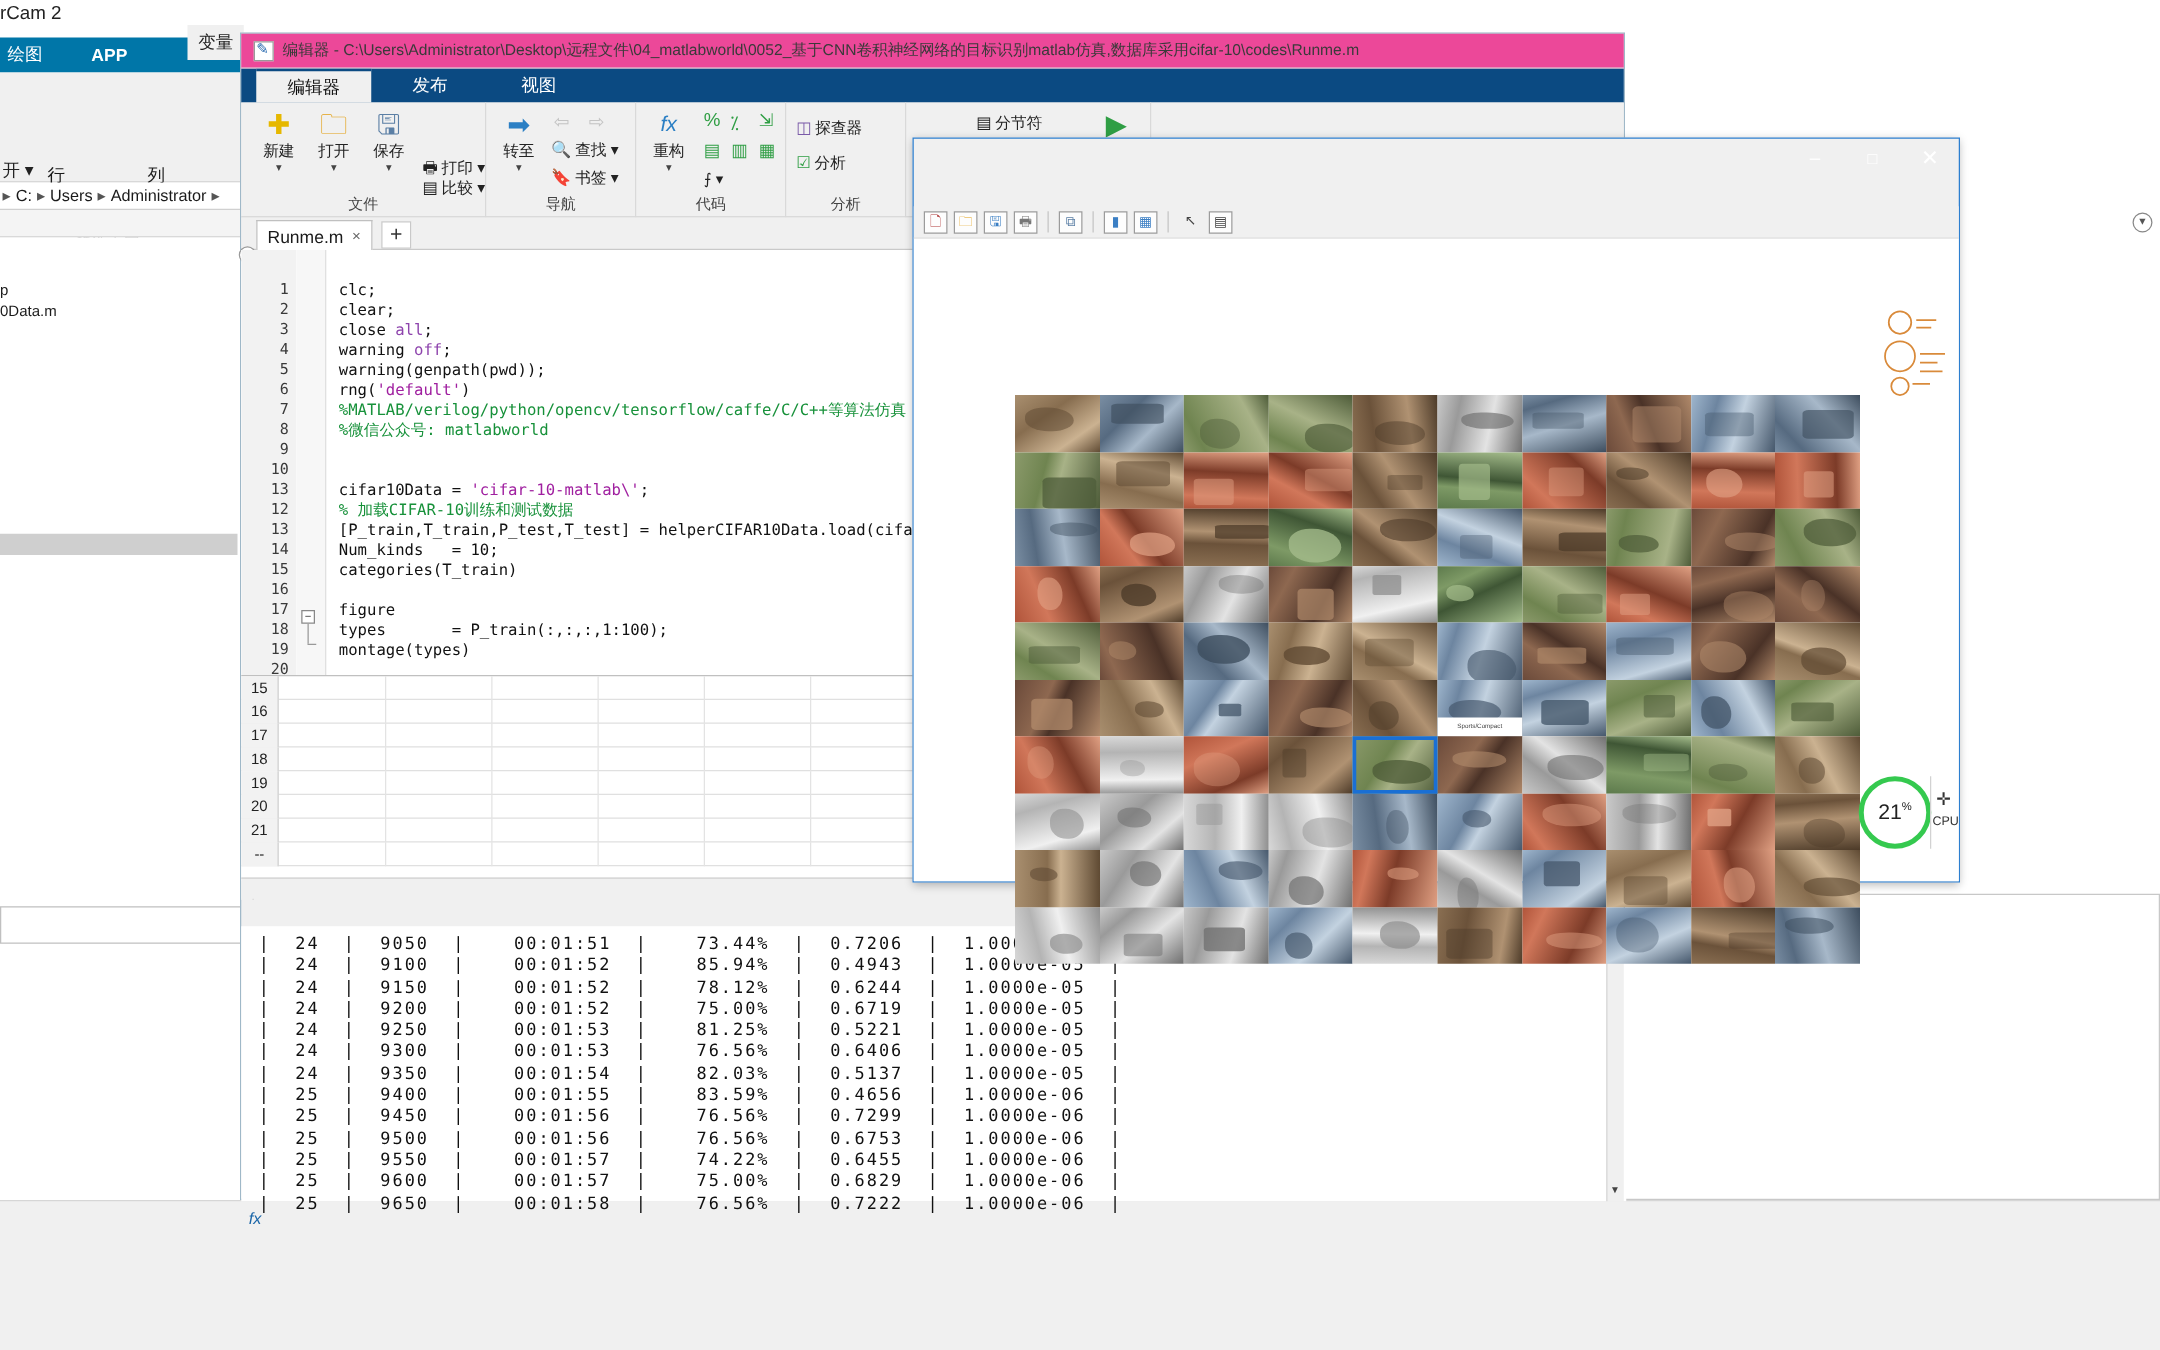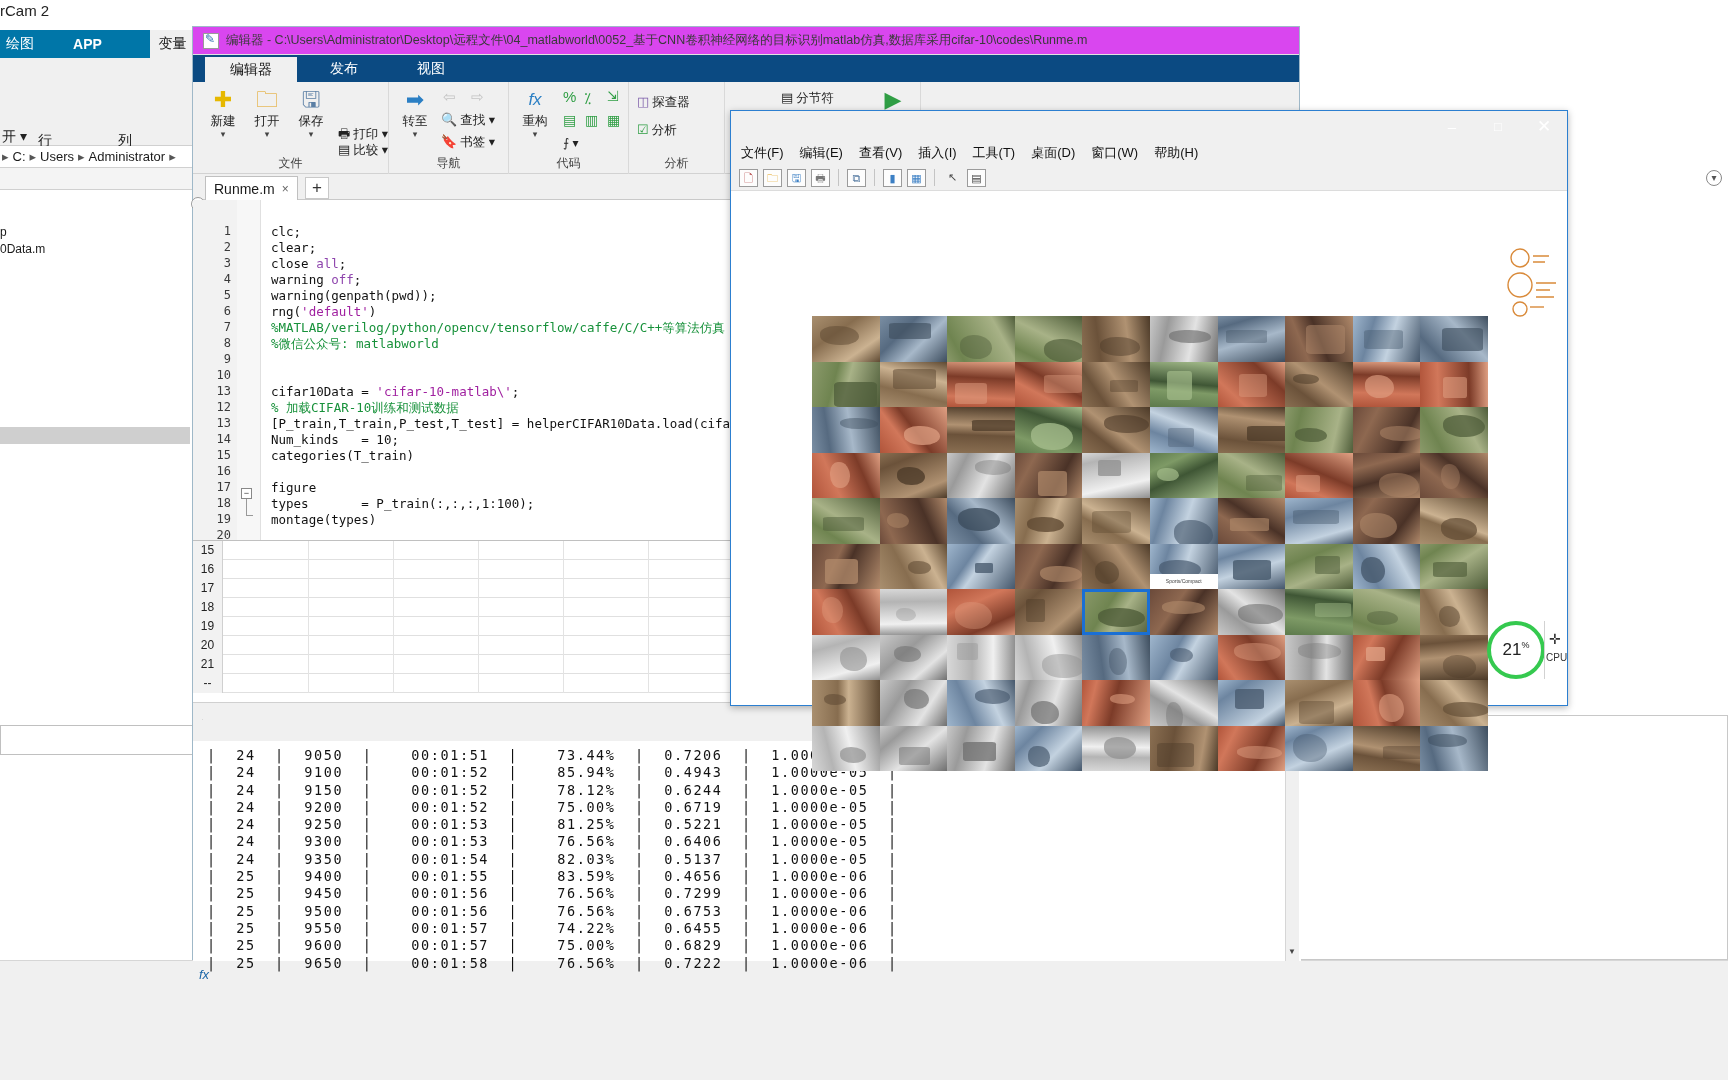--- a/index.html
+++ b/index.html
@@ -17,21 +17,21 @@
   #desktop-bg { left:0; top:0; width:1728px; height:1080px; background:#ffffff; }
   #bg-bottom-strip { left:0; top:960px; width:1728px; height:120px; background:#f0f0f0; border-top:1px solid #d6d6d6; }
   #bg-right-panel { left:1298px; top:715px; width:430px; height:245px; background:#ffffff; border:1px solid #c8c8c8; }
 
   
   #left-title { left:0; top:0; width:195px; height:22px; background:#ffffff; }
   #left-title-text { left:0; top:2px; font-size:15px; color:#222; }
   #left-ribbon-tabs { left:0; top:30px; width:195px; height:28px; background:#0076a8; }
   #tab-huitu { left:0; top:30px; width:40px; height:28px; color:#fff; font-size:14px; display:flex; align-items:center; justify-content:center; }
   #tab-app { left:40px; top:30px; width:95px; height:28px; color:#fff; font-size:14px; display:flex; align-items:center; justify-content:center; font-weight:bold; }
-  #tab-bianliang { left:150px; top:30px; width:45px; height:28px; background:#f0f0f0; color:#222; font-size:14px; display:flex; align-items:center; justify-content:center; }
+  #tab-bianliang { left:150px; top:20px; width:45px; height:28px; background:#f0f0f0; color:#222; font-size:14px; display:flex; align-items:center; justify-content:center; }
   #left-ribbon-body { left:0; top:58px; width:195px; height:88px; background:#f0f0f0; border-bottom:1px solid #d0d0d0; }
   .rib-drop { font-size:13px; color:#222; }
   #left-hang-label { left:38px; top:74px; font-size:14px; }
   #left-lie-label { left:118px; top:74px; font-size:14px; }
   #left-hang-input { left:38px; top:93px; width:74px; height:20px; background:#fff; border:1px solid #a0a0a0; font-size:13px; padding:2px 4px; }
   #left-lie-input { left:118px; top:93px; width:77px; height:20px; background:#fff; border:1px solid #a0a0a0; font-size:13px; padding:2px 4px; }
   #left-selected-label { left:60px; top:128px; font-size:13px; color:#333; }
   #left-kai { left:2px; top:70px; font-size:14px; }
   #left-yin { left:2px; top:96px; font-size:14px; }
 
@@ -40,21 +40,21 @@
   #left-filter-row { left:0; top:168px; width:195px; height:22px; background:#f4f4f4; border-bottom:1px solid #d0d0d0; }
   #left-filter-icon { right:6px; top:170px; width:16px; height:16px; border:1px solid #888; border-radius:50%; color:#555; font-size:10px; text-align:center; line-height:14px; }
   #left-file-list { left:0; top:190px; width:195px; height:530px; background:#ffffff; }
   #left-file-a { left:0; top:35px; font-size:12px; }
   #left-file-b { left:0; top:52px; font-size:12px; }
   #left-sel-bar { left:0; top:237px; width:190px; height:17px; background:#cfcfcf; }
   #left-bottom-box { left:0; top:725px; width:195px; height:30px; background:#ffffff; border:1px solid #c0c0c0; }
 
   
   #editor-window { left:192px; top:26px; width:1108px; height:934px; background:#f0f0f0; border:1px solid #9fb8c8; }
-  #editor-titlebar { left:0; top:0; width:100%; height:28px; background:#d946ef; border-bottom:1px solid #e2e2e2; display:flex; align-items:center; }
+  #editor-titlebar { left:0; top:0; width:100%; height:28px; background:#ec4899; border-bottom:1px solid #e2e2e2; display:flex; align-items:center; }
   #editor-title-icon { width:16px; height:16px; margin:0 7px 0 10px; background:#ffffff; border:1px solid #9a9a9a; position:relative; flex:0 0 auto; }
   #editor-title-icon::after { content:"✎"; position:absolute; left:1px; top:-2px; font-size:12px; color:#2b6cb0; }
   #editor-title-text { font-size:12.5px; color:#3a3a3a; white-space:nowrap; overflow:hidden; }
 
   #ribbon-tabrow { left:0; top:28px; width:100%; height:27px; background:#0b4a82; }
   .rtab { position:absolute; top:0; height:27px; display:flex; align-items:center; justify-content:center; font-size:14px; }
   #rtab-editor { left:12px; width:92px; background:#f0f0f0; color:#111; border-top:2px solid #0b4a82; }
   #rtab-publish { left:108px; width:86px; color:#fff; }
   #rtab-view { left:196px; width:84px; color:#fff; }
   #ribbon-body { left:0; top:55px; width:100%; height:92px; background:#f0f0f0; border-bottom:1px solid #d2d2d2; }
@@ -429,30 +429,20 @@
     <div class="abs" id="cmd-down">▼</div>
   </div>
   <div class="abs" id="fx-prompt">fx</div>
 </div>
 
 <div class="abs" id="figure-window">
   <div class="wbtn" id="fig-min">–</div>
   <div class="wbtn" id="fig-max">□</div>
   <div class="wbtn" id="fig-close">✕</div>
 
-  <div class="abs" id="fig-menubar">
-    <span class="fig-menu">文件(F)</span>
-    <span class="fig-menu">编辑(E)</span>
-    <span class="fig-menu">查看(V)</span>
-    <span class="fig-menu">插入(I)</span>
-    <span class="fig-menu">工具(T)</span>
-    <span class="fig-menu">桌面(D)</span>
-    <span class="fig-menu">窗口(W)</span>
-    <span class="fig-menu">帮助(H)</span>
-  </div>
 
   <div class="abs" id="fig-toolbar">
     <div class="tbicon" style="color:#b03a3a;">🗋</div>
     <div class="tbicon" style="color:#e3a21a;">🗀</div>
     <div class="tbicon" style="color:#3b7fc4;">🖫</div>
     <div class="tbicon" style="color:#777;">🖶</div>
     <div class="tbsep"></div>
     <div class="tbicon" style="color:#5b7fa5;">⧉</div>
     <div class="tbsep"></div>
     <div class="tbicon" style="color:#3b7fc4;">▮</div>

